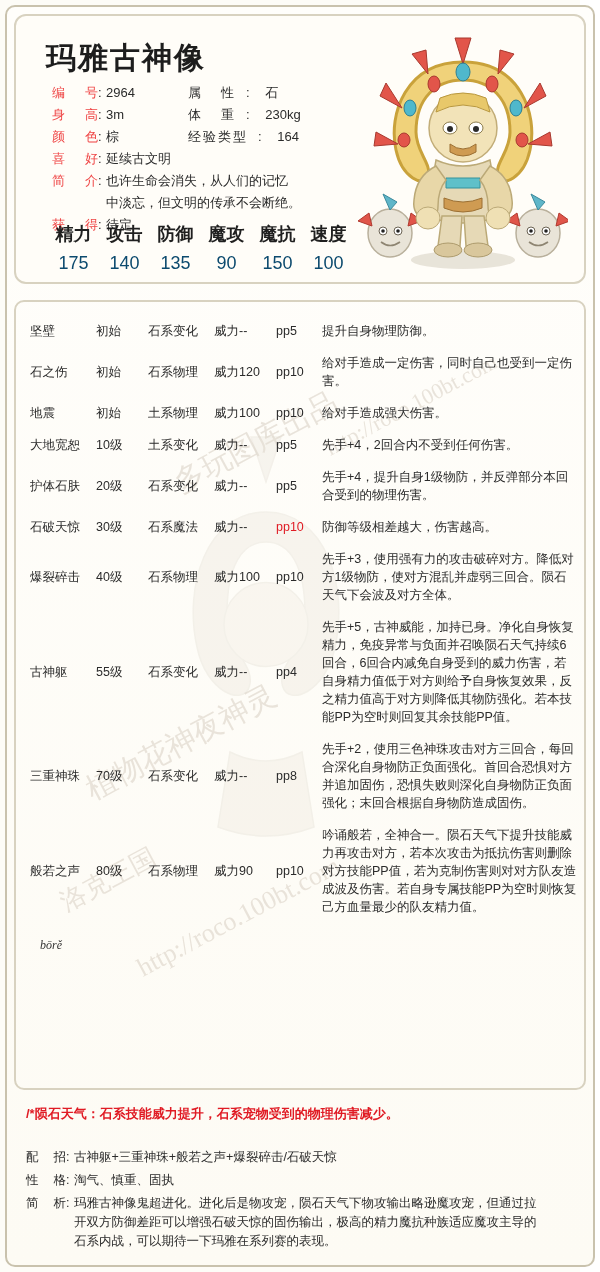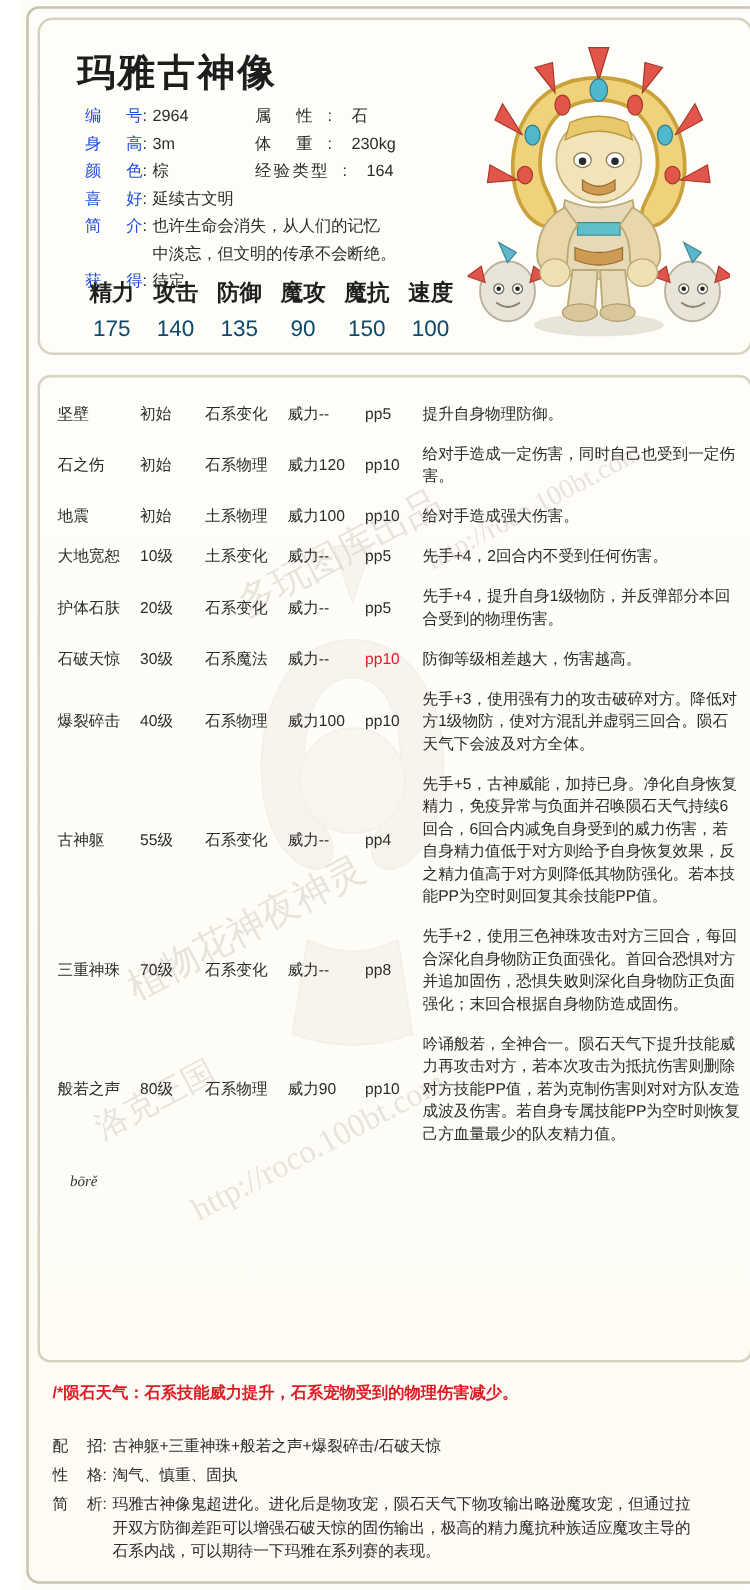--- a/index.html
+++ b/index.html
@@ -13,21 +13,20 @@
     font-family: "Liberation Sans", sans-serif;
     color: #2b2b2b;
     position: relative;
     overflow: hidden;
   }
   .page {
     position: absolute;
     left: 0; top: 0;
     width: 580px; height: 1272px;
     background: #fdfcf7;
-    margin-left: 16px;
   }
   
   .outer-frame {
     position: absolute;
     left: 5px; top: 5px;
     width: 590px; height: 1262px;
     border: 2px solid #c9c2ad;
     border-radius: 10px;
     box-sizing: border-box;
     background: linear-gradient(180deg,#fffefb 0%, #fdfbf4 100%);
@@ -63,21 +62,21 @@
   .info-row {
     display: flex;
     align-items: flex-start;
     margin-bottom: 1px;
   }
   .info-label {
     width: 46px;
     text-align: justify;
     text-align-last: justify;
     flex: 0 0 46px;
-    color: #1d4ed8;
+    color: #ef4444;
   }
   .info-colon { width: 8px; flex: 0 0 8px; }
   .info-val { flex: 1 1 auto; gap: 12px; }
   .info-val.two-col { display: flex; }
   .info-val .cell1 { width: 70px; }
   .info-val .cell-lbl {
     width: 46px;
     text-align: justify;
     text-align-last: justify;
     display: inline-block;

